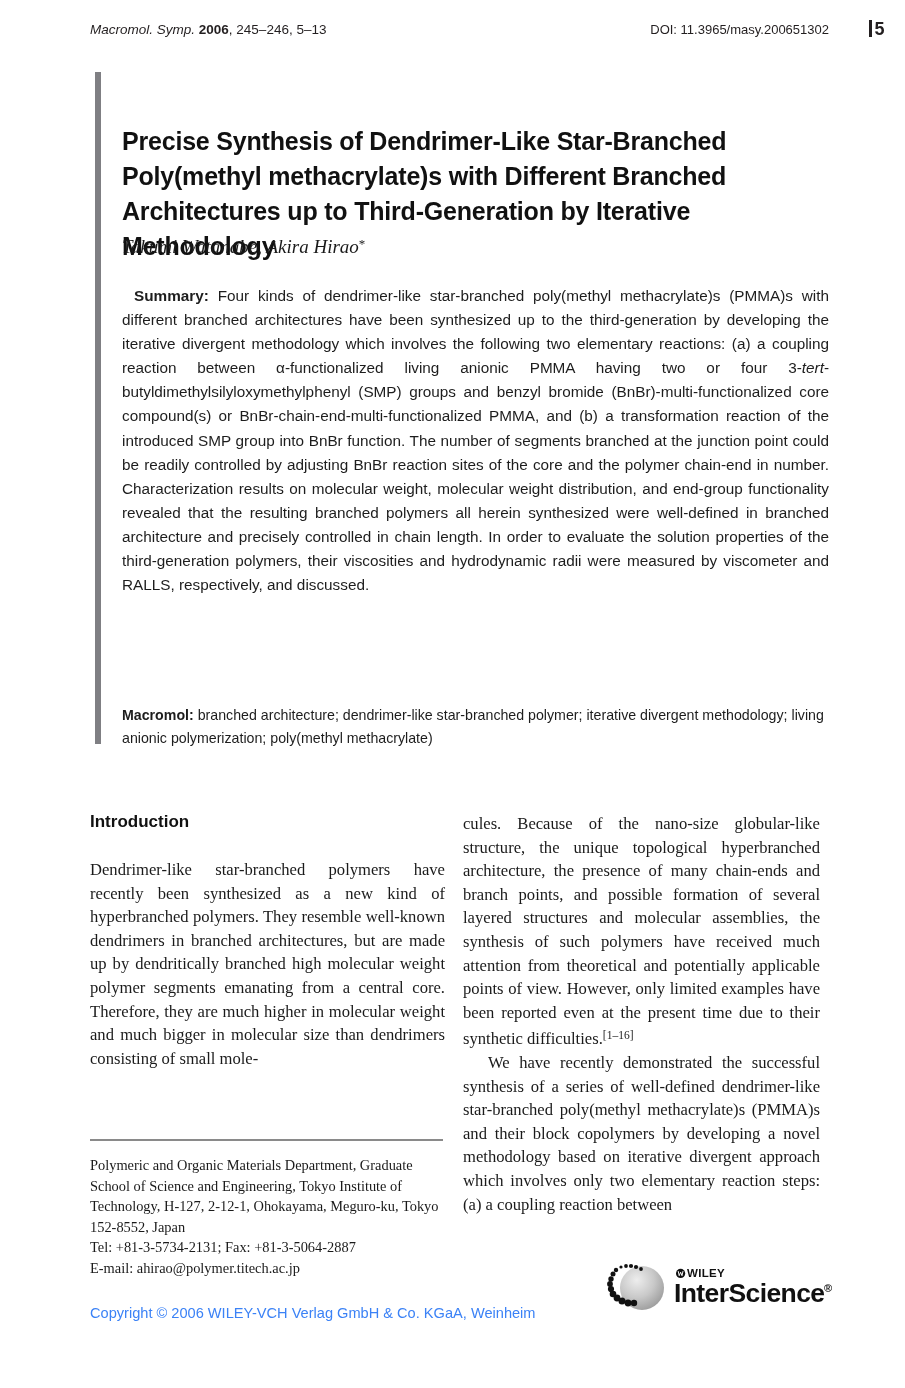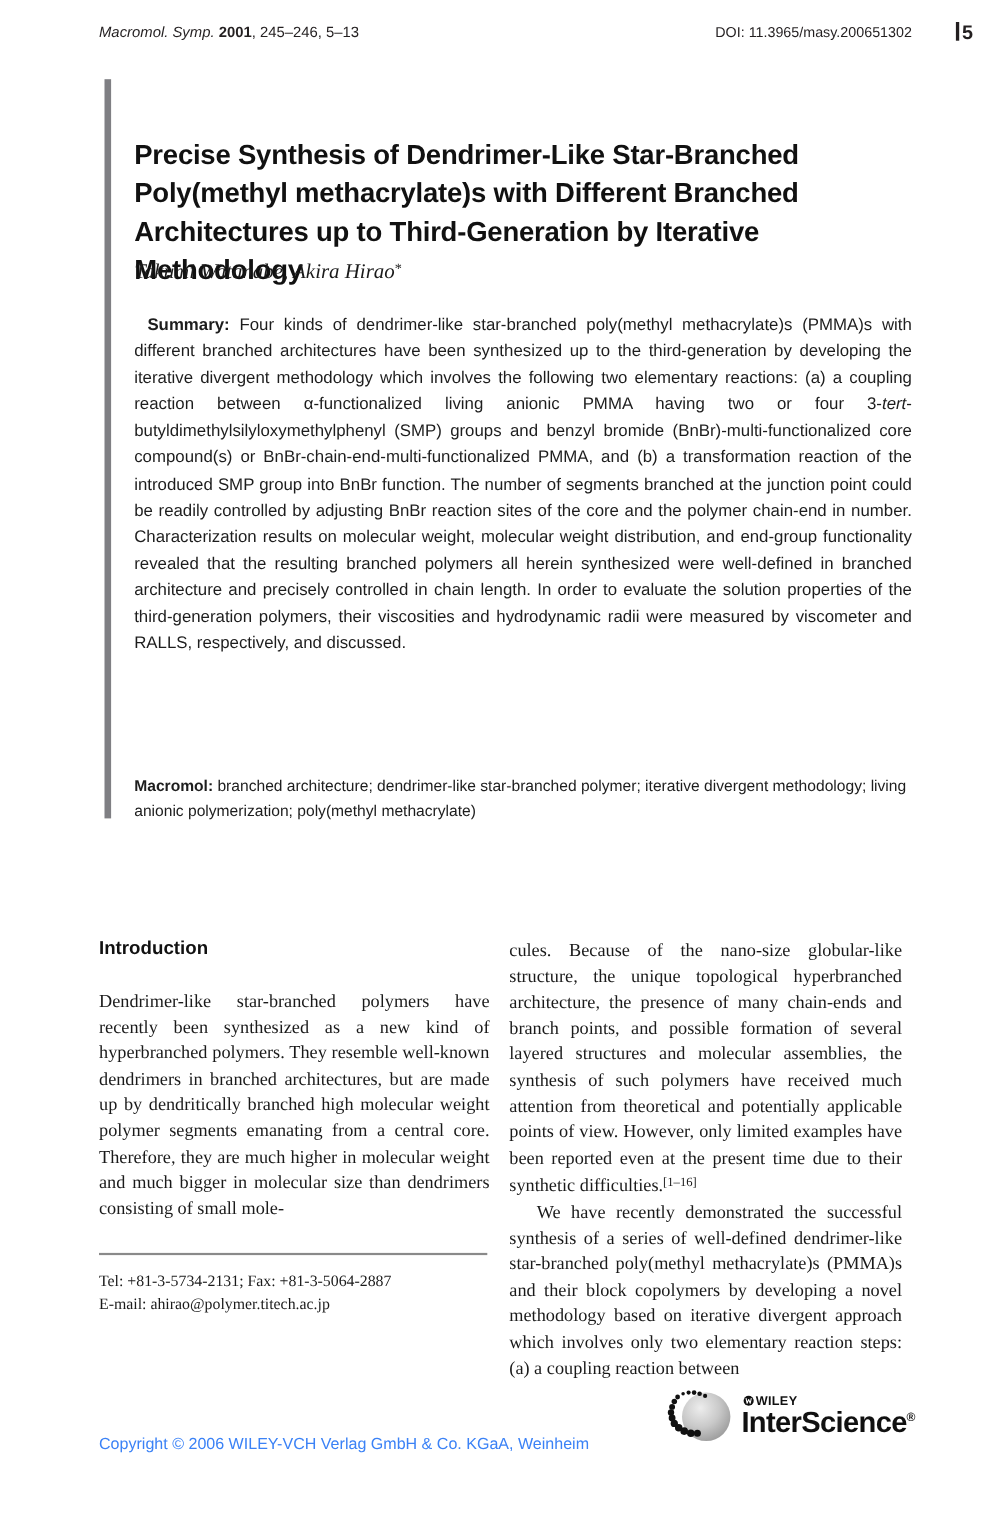--- a/index.html
+++ b/index.html
@@ -135,21 +135,20 @@
 
   
   .col {
     position: absolute;
     width: 355px;
     font-family: "Liberation Serif", serif;
     font-size: 16.6px;
     line-height: 23.6px;
     text-align: justify;
     color: #1a1a1a;
-    margin-top: 40px;
   }
   .col-left  { left: 90px;  top: 812px; }
   .col-right { left: 463px; top: 812px; width: 357px; }
 
   .section-head {
     font-family: "Liberation Sans", sans-serif;
     font-weight: bold;
     font-size: 17px;
     line-height: 20px;
     color: #111111;
@@ -205,21 +204,21 @@
   .logo svg { display: block; }
 </style>
 </head>
 <body>
 
 <div class="page">
 
   <div class="running-head">
     <div class="rh-left">
       <span class="jrnl">Macromol. Symp.</span>
-      <span class="year">2001</span><span>, 245–246, 5–13</span>
+      <span class="year">2006</span><span>, 245–246, 5–13</span>
     </div>
     <div class="rh-right">DOI: 11.3965/masy.200651302</div>
     <div class="rh-pageno"><span class="bar"></span><span>5</span></div>
   </div>
 
   <div class="side-bar"></div>
 
   <h1 class="title">Precise Synthesis of Dendrimer-Like Star-Branched Poly(methyl methacrylate)s with Different Branched Architectures up to Third-Generation by Iterative Methodology</h1>
 
   <div class="authors">
@@ -235,20 +234,21 @@
     <p class="body-p">Dendrimer-like star-branched polymers have recently been synthesized as a new kind of hyperbranched polymers. They resemble well-known dendrimers in branched architectures, but are made up by dendritically branched high molecular weight polymer segments emanating from a central core. Therefore, they are much higher in molecular weight and much bigger in molecular size than dendrimers consisting of small mole-</p>
   </div>
 
   <div class="col col-right">
     <p class="body-p"><span>cules. Because of the nano-size globular-like structure, the unique topological hyperbranched architecture, the presence of many chain-ends and branch points, and possible formation of several layered structures and molecular assemblies, the synthesis of such polymers have received much attention from theoretical and potentially applicable points of view. However, only limited examples have been reported even at the present time due to their synthetic difficulties.</span><sup>[1–16]</sup></p>
     <p class="body-p">We have recently demonstrated the successful synthesis of a series of well-defined dendrimer-like star-branched poly(methyl methacrylate)s (PMMA)s and their block copolymers by developing a novel methodology based on iterative divergent approach which involves only two elementary reaction steps: (a) a coupling reaction between</p>
   </div>
 
   <div class="footnote-rule"></div>
   <div class="footnote">
+    <span class="addr">Polymeric and Organic Materials Department, Graduate School of Science and Engineering, Tokyo Institute of Technology, H-127, 2-12-1, Ohokayama, Meguro-ku, Tokyo 152-8552, Japan</span>
     <span class="contact">Tel: +81-3-5734-2131; Fax: +81-3-5064-2887</span>
     <span class="contact">E-mail: ahirao@polymer.titech.ac.jp</span>
   </div>
 
   <div class="copyright">Copyright © 2006 WILEY-VCH Verlag GmbH &amp; Co. KGaA, Weinheim</div>
 
   <div class="logo">
     <svg width="235" height="60" viewBox="0 0 235 60" xmlns="http://www.w3.org/2000/svg" aria-hidden="true">
       <defs>
         <radialGradient id="sph" cx="38%" cy="32%" r="72%">

